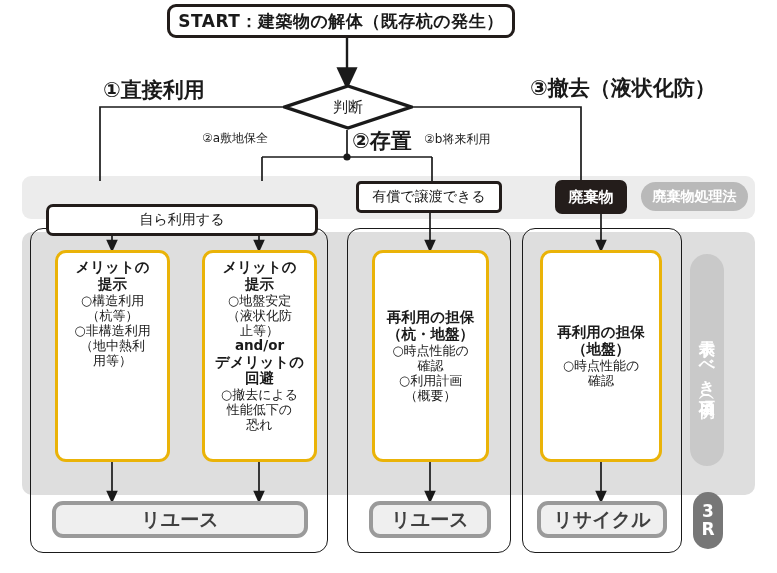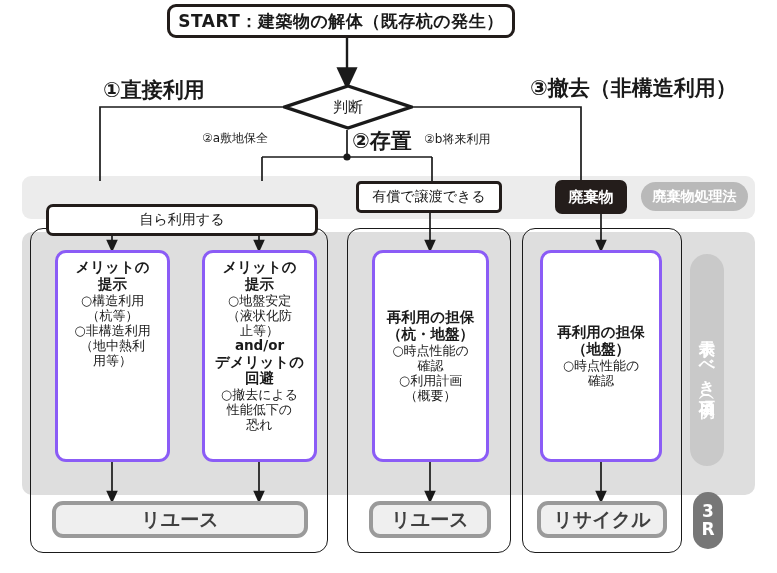--- a/index.html
+++ b/index.html
@@ -75,21 +75,21 @@
   .grp{
     border:1.6px solid #1a1a1a;border-radius:13px;background:transparent;
     box-sizing:border-box;z-index:3;
   }
   #grp-a{left:30px;top:228px;width:298px;height:325px;}
   #grp-b{left:347px;top:228px;width:164px;height:325px;}
   #grp-c{left:522px;top:228px;width:160px;height:325px;}
 
   
   .detail{
-    border:3px solid #8b5cf6;border-radius:11px;background:#ffffff;
+    border:3px solid #eab308;border-radius:11px;background:#ffffff;
     box-sizing:border-box;z-index:4;
     display:flex;flex-direction:column;align-items:center;justify-content:center;
     padding:6px 4px;text-align:center;line-height:1.16;
   }
   .detail .hd{font-weight:bold;font-size:14.5px;}
   .detail .li{font-size:13px;}
   .detail .mid{font-size:13.5px;font-weight:bold;}
   #d1{left:55px;top:250px;width:115px;height:212px;justify-content:flex-start;}
   #d2{left:202px;top:250px;width:115px;height:212px;justify-content:flex-start;}
   #d3{left:372px;top:250px;width:117px;height:212px;}
@@ -179,21 +179,21 @@
   <div class="abs ctr" id="start-box">START：建築物の解体（既存杭の発生）</div>
 
   <div class="abs" id="diamond-wrap">
     <svg width="130" height="46" viewBox="0 0 130 46">
       <polygon points="65,2 128,23 65,44 2,23" fill="#ffffff" stroke="#1a1a1a" stroke-width="3.4"></polygon>
     </svg>
   </div>
   <div class="abs ctr" id="diamond-label">判断</div>
 
   <div class="abs" id="lbl-direct">①直接利用</div>
-  <div class="abs" id="lbl-remove">③撤去（非構造利用）</div>
+  <div class="abs" id="lbl-remove">③撤去（液状化防）</div>
   <div class="abs" id="lbl-keep">②存置</div>
   <div class="abs" id="lbl-2a">②a敷地保全</div>
   <div class="abs" id="lbl-2b">②b将来利用</div>
 
   <div class="abs ctr cat-box" id="cat-self">自ら利用する</div>
   <div class="abs ctr cat-box" id="cat-sell">有償で譲渡できる</div>
   <div class="abs ctr cat-box" id="cat-waste">廃棄物</div>
   <div class="abs ctr" id="pill-law-waste">廃棄物処理法</div>
 
   <div class="abs grp" id="grp-a"></div>

